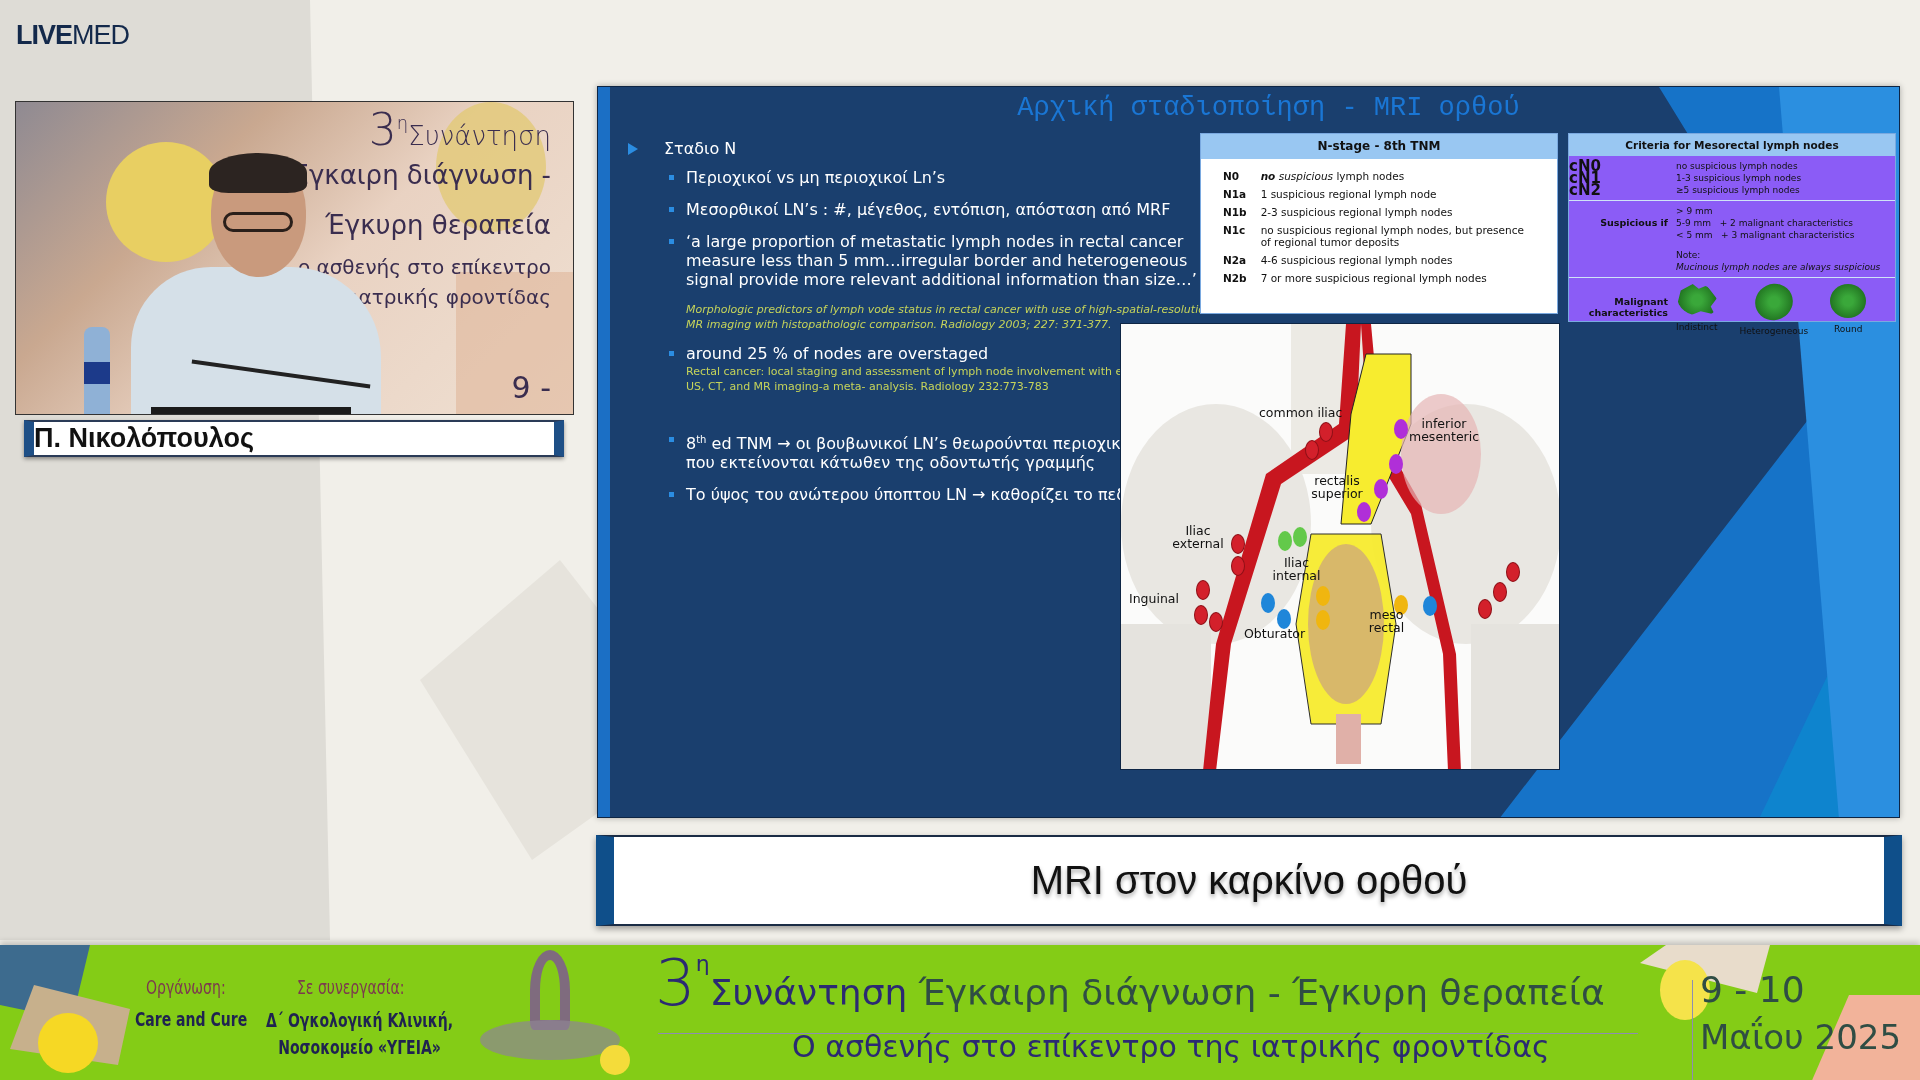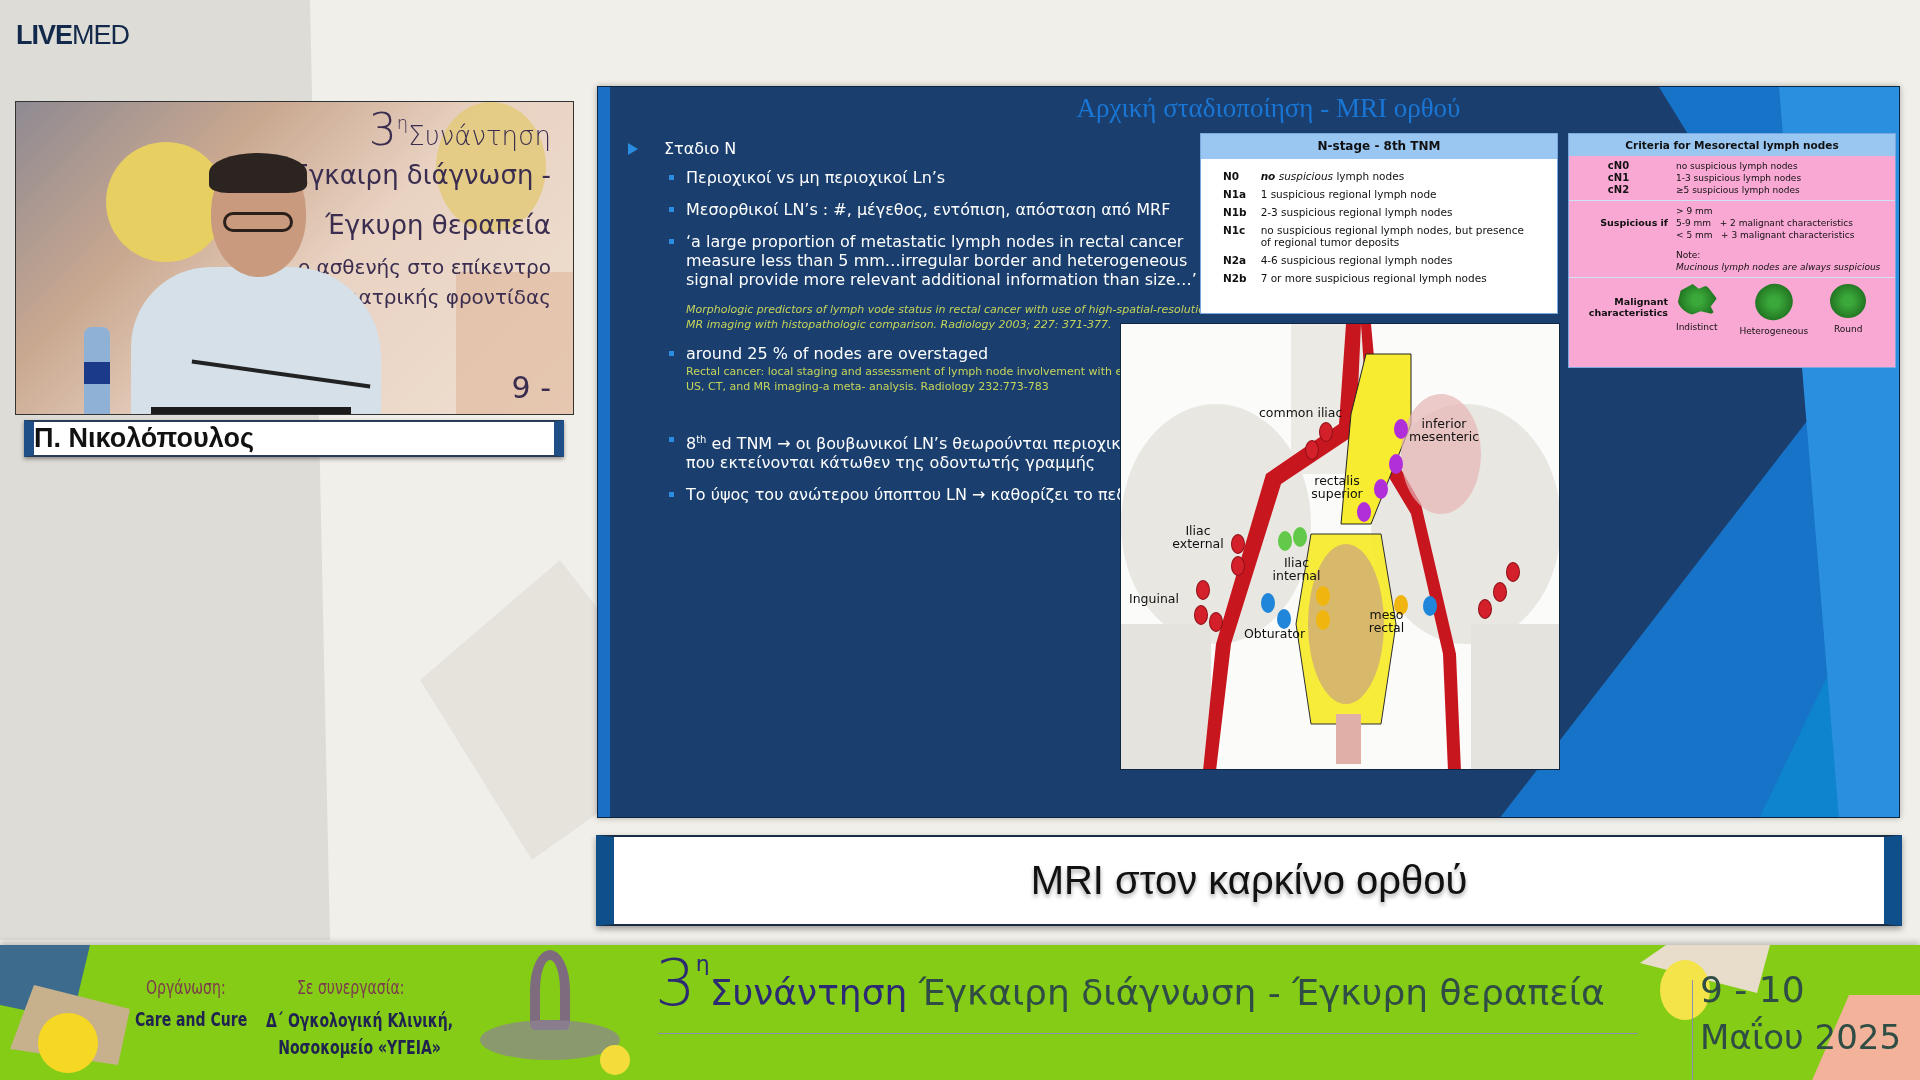--- a/index.html
+++ b/index.html
@@ -35,44 +35,44 @@
 .mic{position:absolute;left:175px;top:270px;width:180px;height:4px;background:#222;transform:rotate(8deg)}
 .lectern{position:absolute;left:135px;top:305px;width:200px;height:10px;background:#1b1b1b}
 .namebar{position:absolute;left:24px;top:420px;width:540px;height:37px;background:#fff;border:2px solid #2a3b57;border-left:10px solid #1e4f86;border-right:10px solid #1e4f86;box-shadow:0 2px 4px rgba(0,0,0,.4);font-family:"Liberation Sans",sans-serif;font-weight:700;font-size:27px;line-height:33px;color:#111}
 
 
 .slide{position:absolute;left:597px;top:86px;width:1303px;height:732px;background:#1a3f6e;border:1px solid #0e2544;overflow:hidden;box-shadow:0 0 6px rgba(0,0,0,.3)}
 .slide .tri2{position:absolute;right:0;top:0;width:400px;height:732px;background:#1673c8;clip-path:polygon(40% 0,100% 0,100% 100%,0 100%,85% 40%)}
 .slide .tri3{position:absolute;right:0;top:0;width:350px;height:732px;background:#0b8bd0;opacity:.7;clip-path:polygon(60% 100%,100% 60%,100% 100%)}
 .slide .tri4{position:absolute;right:0;top:0;width:150px;height:732px;background:#2b8fe0;clip-path:polygon(20% 0,100% 0,100% 100%,60% 100%)}
 .slide .leftbar{position:absolute;left:0;top:0;width:12px;height:732px;background:#1b6fc5}
-.slide-title{position:absolute;left:0;top:6px;width:1303px;text-align:center;color:#1a76d4;font-family:Liberation Serif, serif;font-size:27px;padding-left:38px}
+.slide-title{position:absolute;left:0;top:6px;width:1303px;text-align:center;color:#1a76d4;font-family:Liberation Mono, monospace;font-size:27px;padding-left:38px}
 .bullets{position:absolute;left:30px;top:52px;width:600px;color:#fff;font-family:"DejaVu Sans",sans-serif}
 .lvl1{display:flex;align-items:center;font-size:16px;margin-bottom:10px}
 .lvl1 .tri{width:0;height:0;border-left:10px solid #2b8de2;border-top:6px solid transparent;border-bottom:6px solid transparent;margin-right:26px}
 .lvl2{position:relative;padding-left:58px;font-size:16px;line-height:19px;margin-bottom:13px}
 .lvl2::before{content:"";position:absolute;left:41px;top:7px;width:5px;height:5px;background:#2b8de2}
 .ref{padding-left:58px;font-size:11px;line-height:15px;color:#c6d45a;margin-bottom:12px}
 .ref.it{font-style:italic;margin-top:12px}
 .ref.np{margin-top:-10px;margin-bottom:36px}
 
 
 .nstage{position:absolute;left:602px;top:46px;width:358px;height:181px;background:#fff;border:1px solid #7aa9e0}
 .nstage .hd{height:25px;background:#99c7f2;text-align:center;font-family:"DejaVu Sans",sans-serif;font-weight:700;font-size:12px;line-height:25px;color:#111}
 .nstage table{margin:8px 0 0 18px;border-collapse:collapse;font-family:"DejaVu Sans",sans-serif;font-size:10.5px;color:#111}
 .nstage td{padding:3px 4px;vertical-align:top}
 .nstage td.k{font-weight:700;text-align:left;padding-right:10px}
 
 
-.crit{position:absolute;left:970px;top:46px;width:328px;height:235px;background:#f9a8d4;border:1px solid #7aa9e0;font-family:"DejaVu Sans",sans-serif;color:#111}
+.crit{position:absolute;left:970px;top:46px;width:328px;height:189px;background:#8b5cf6;border:1px solid #7aa9e0;font-family:"DejaVu Sans",sans-serif;color:#111}
 .crit .hd{height:22px;background:#99c7f2;text-align:center;font-weight:700;font-size:10.5px;line-height:22px}
 .crit .sec{display:flex;border-bottom:1px solid #cfe3f7;padding:4px 0}
 .crit .lab{width:107px;text-align:right;font-weight:700;font-size:9.5px;padding-right:8px}
 .crit .val{font-size:9px;line-height:12px}
-.crit .codes{font-weight:700;text-align:center;font-size:10px;line-height:12px}
+.crit .codes{font-weight:700;text-align:left;font-size:15px;line-height:12px}
 .crit .note{font-style:italic}
 .shapes{display:flex;gap:22px;margin-top:2px}
 .shape{text-align:center;font-size:9px}
 .blob{width:40px;height:32px;margin:0 auto 6px;background:radial-gradient(circle,#3aa83a 20%,#1e6e1e 80%)}
 .blob.ind{border-radius:40% 55% 35% 60%;clip-path:polygon(10% 20%,40% 0,55% 15%,75% 5%,100% 45%,85% 70%,95% 95%,60% 85%,30% 100%,0 70%)}
 .blob.het{border-radius:50%;width:38px;height:36px;transform:rotate(-25deg)}
 .blob.rnd{border-radius:50%;width:36px;height:34px}
 
 
 .anatomy{position:absolute;left:522px;top:236px;width:440px;height:447px;background:#fbfbfa;border:1px solid #0e2544;overflow:hidden}
@@ -302,19 +302,20 @@
       <div>Δ΄ Ογκολογική Κλινική,</div>
       <div>Νοσοκομείο «ΥΓΕΙΑ»</div>
     </div>
   <div class="ribbon">
       <div class="r1"></div>
       <div class="r2"></div>
       <div class="r3"></div>
     </div>
   <div class="f-title"><span class="big">3</span><span class="sup">η</span><span class="main">Συνάντηση</span><span class="rest"> Έγκαιρη διάγνωση - Έγκυρη θεραπεία</span></div>
   <div class="f-rule"></div>
+  <div class="f-sub">Ο ασθενής στο επίκεντρο της ιατρικής φροντίδας</div>
   <div class="f-dshape"></div>
   <div class="f-dsun"></div>
   <div class="f-peach"></div>
   <div class="f-vline"></div>
   <div class="f-date1">9 - 10</div>
   <div class="f-date2">Μαΐου 2025</div>
 </div>
 
 </body></html>

